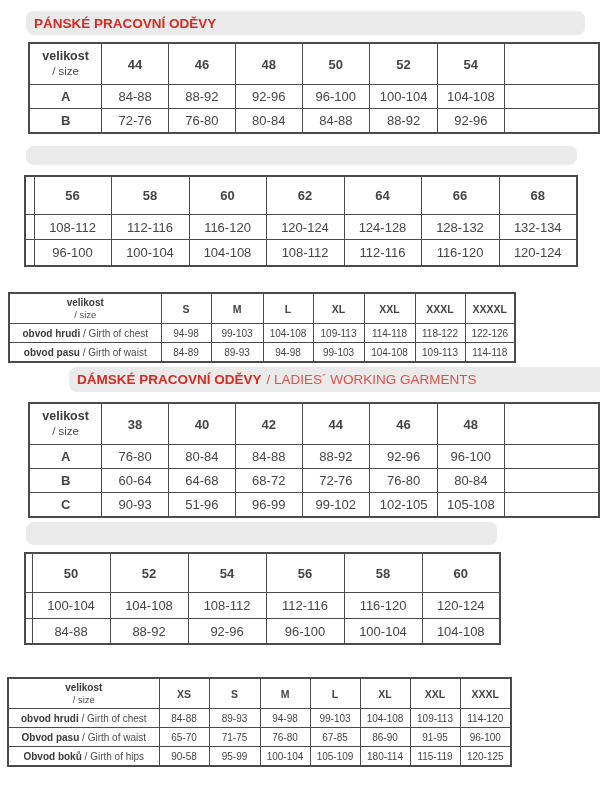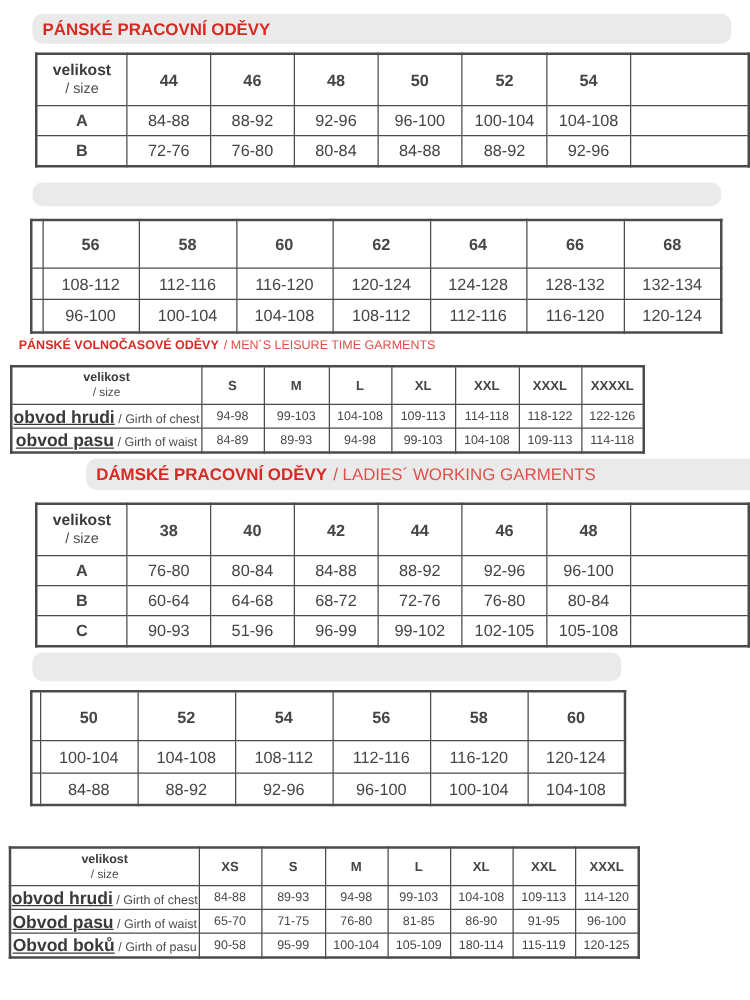--- a/index.html
+++ b/index.html
@@ -37,21 +37,21 @@
 
   td.sizecell{font-weight:700;font-size:13.5px;color:#3a3a3a;}
   td.rowlab{font-weight:700;font-size:12.5px;color:#3a3a3a;}
   .vl{font-weight:700;font-size:12.5px;color:#3a3a3a;line-height:1.25;}
   .vl2{font-weight:400;font-size:11.5px;color:#4d4d4d;line-height:1.2;}
 
   table.small td{font-size:10px;}
   table.small td.sizecell{font-size:10.5px;font-weight:700;}
   table.small .vl{font-size:10px;}
   table.small .vl2{font-size:9.5px;}
-  .mlab-cz{font-weight:700;font-size:14px;color:#3a3a3a;text-decoration:underline;}
+  .mlab-cz{font-weight:700;font-size:10px;color:#3a3a3a;}
   .mlab-en{font-weight:400;font-size:10px;color:#4d4d4d;}
 </style>
 </head>
 <body>
 
 <div id="canvas">
 
   <div id="bar1" class="bar title-row">
     <span class="t-cz">PÁNSKÉ PRACOVNÍ ODĚVY</span>
   </div>
@@ -144,24 +144,20 @@
       <td>100-104</td>
       <td>104-108</td>
       <td>108-112</td>
       <td>112-116</td>
       <td>116-120</td>
       <td>120-124</td>
     </tr>
   </tbody>
     </table>
 
-  <div id="title2">
-    <span class="t-cz">PÁNSKÉ VOLNOČASOVÉ ODĚVY</span>
-    <span class="t-en">/ MEN´S LEISURE TIME GARMENTS</span>
-  </div>
 
   <table class="sz small t3">
     <colgroup>
       <col style="width:152px">
         <col style="width:50px">
         <col style="width:52px">
         <col style="width:50px">
       <col style="width:51px">
         <col style="width:51px">
         <col style="width:50px">
@@ -355,29 +351,29 @@
       <td>114-120</td>
     </tr>
     <tr class="h18">
       <td>
         <span class="mlab-cz">Obvod pasu</span>
         <span class="mlab-en">/ Girth of waist</span>
       </td>
       <td>65-70</td>
       <td>71-75</td>
       <td>76-80</td>
-      <td>81-85</td>
+      <td>67-85</td>
       <td>86-90</td>
       <td>91-95</td>
       <td>96-100</td>
     </tr>
     <tr class="h18">
       <td>
         <span class="mlab-cz">Obvod boků</span>
-        <span class="mlab-en">/ Girth of pasu</span>
+        <span class="mlab-en">/ Girth of hips</span>
       </td>
       <td>90-58</td>
       <td>95-99</td>
       <td>100-104</td>
       <td>105-109</td>
       <td>180-114</td>
       <td>115-119</td>
       <td>120-125</td>
     </tr>
   </tbody>

